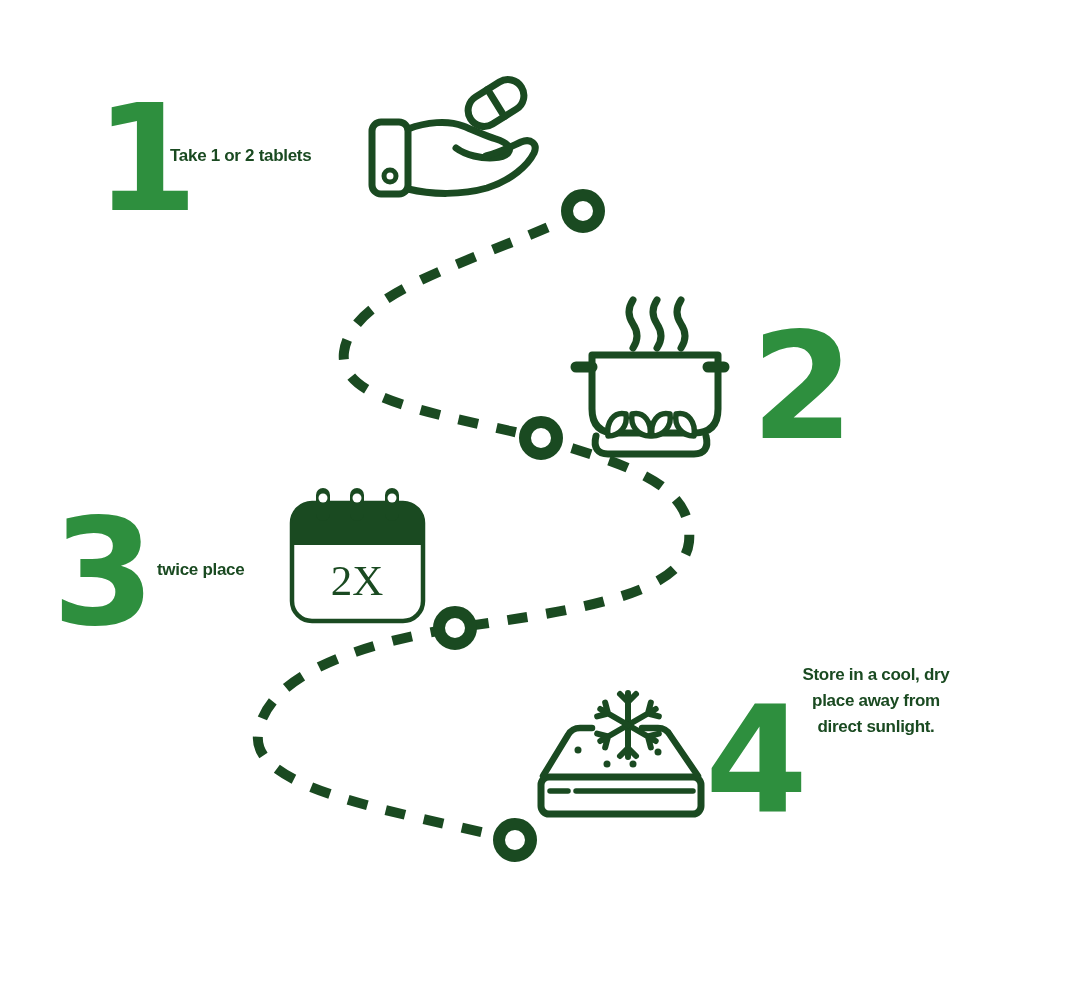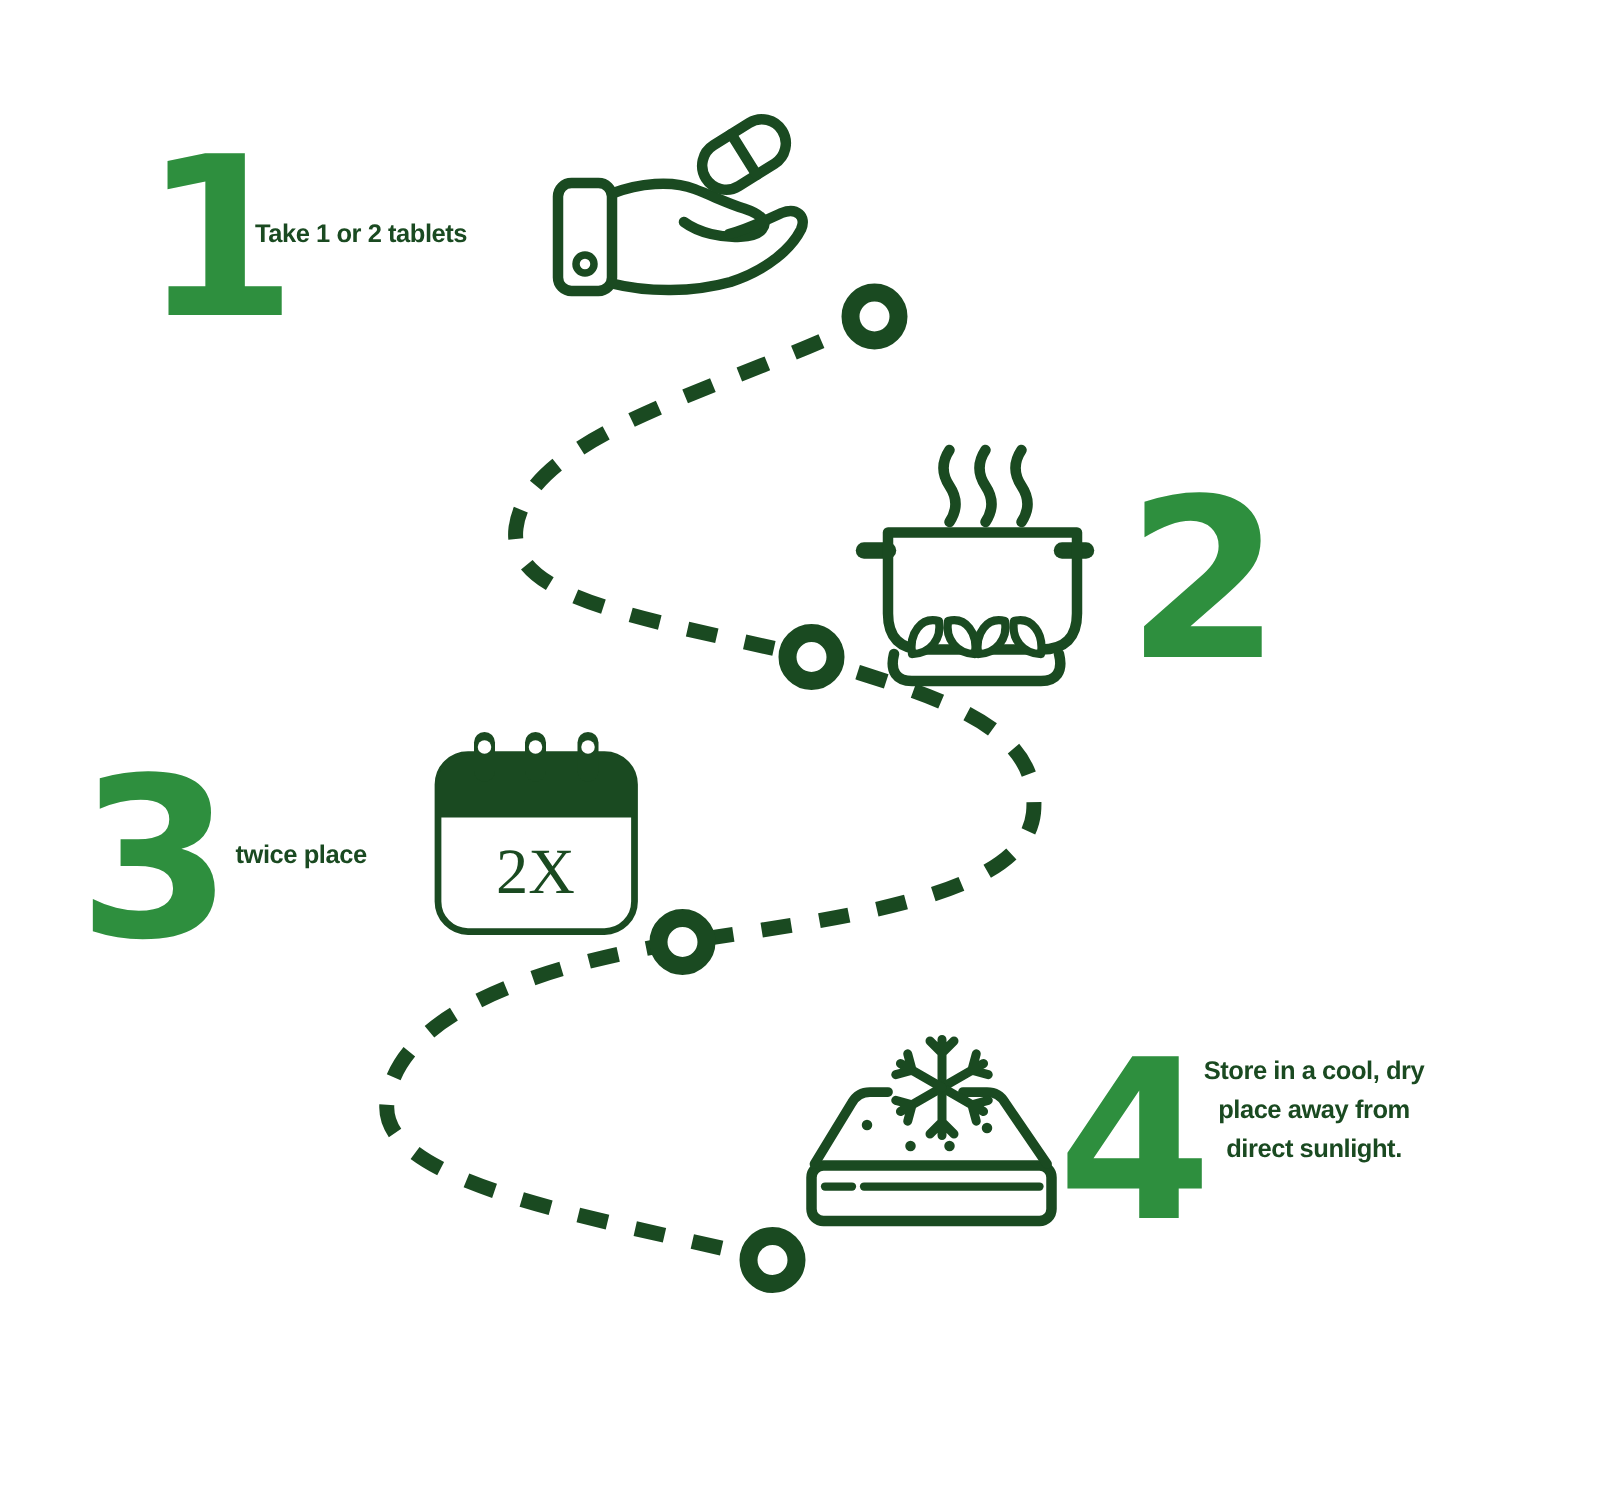--- a/index.html
+++ b/index.html
@@ -42,21 +42,21 @@
   
   .sd{stroke:var(--dark);}
   .fd{fill:var(--dark);}
   .num1{left:95px;top:103px;width:85px;}
   .num2{left:751px;top:331px;width:90px;}
   .num3{left:52px;top:517px;width:90px;}
   .num4{left:705px;top:705px;width:90px;}
   .lab1{left:170px;top:146px;}
   .lab2{left:846px;top:382px;}
   .lab3{left:157px;top:560px;}
-  .lab4{left:792px;top:701px;width:168px;}
+  .lab4{left:792px;top:662px;width:168px;}
   .ic-hand{left:358px;top:66px;}
   .ic-pot{left:560px;top:278px;}
   .ic-cal{left:285px;top:483px;}
   .ic-cool{left:528px;top:680px;}
   .cal-text{
     font-family:"Liberation Serif",serif;
     font-size:43px;
   }
 </style>
 </head>

